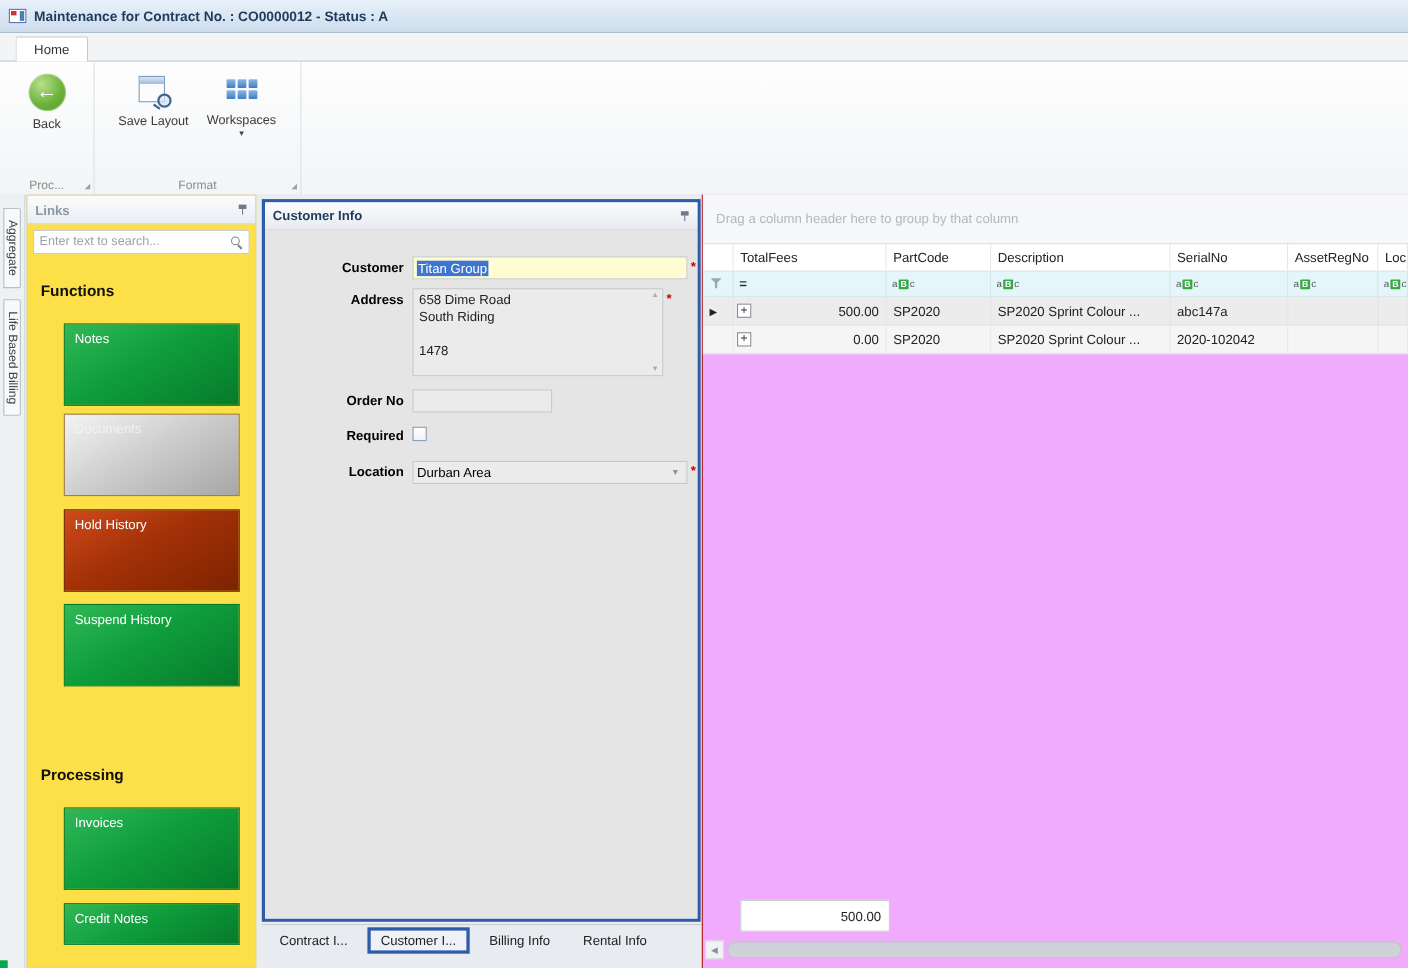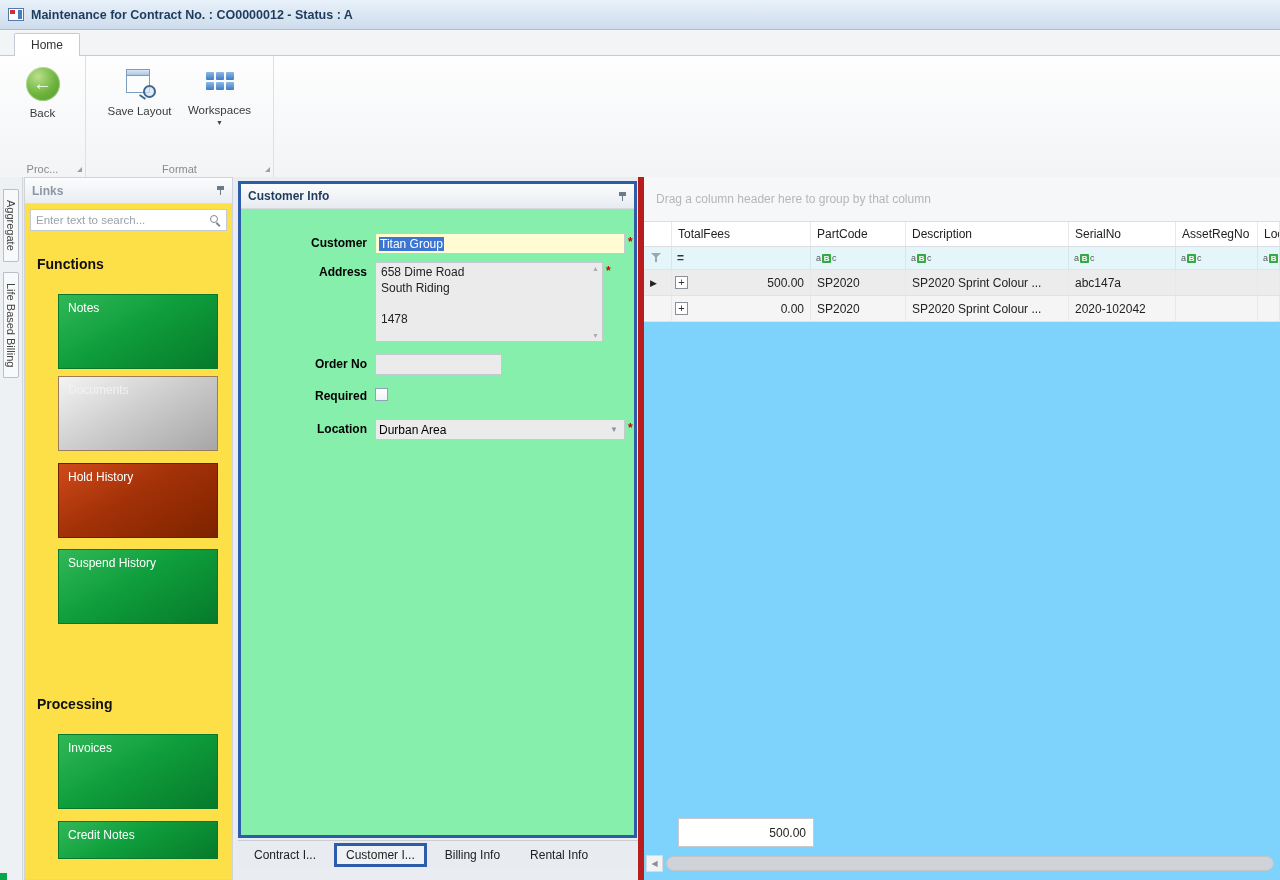--- a/index.html
+++ b/index.html
@@ -57,21 +57,21 @@
   .lp-btn{position:absolute;left:33px;width:160px;height:75px;color:#fff;font-size:12px;padding:6px 9px;}
   .lp-btn.green{background:linear-gradient(150deg,#31b857 0%,#0f9e3c 45%,#067a2b 100%);border:1px solid #067a2b;}
   .lp-btn.gray{background:linear-gradient(150deg,#f4f4f4 0%,#cfcfcf 45%,#a6a6a6 100%);border:1px solid #9b7d5e;color:#f2f2f2;}
   .lp-btn.red{background:linear-gradient(150deg,#cf4a1a 0%,#a33107 45%,#7d2300 100%);border:1px solid #6f1f00;}
 
   
   .customer-panel{position:absolute;left:238px;top:0;bottom:0;width:400px;}
   .blue-box{position:absolute;left:0;top:4px;width:399px;height:657px;border:3px solid #2d5ca8;background:#fff;display:flex;flex-direction:column;}
   .cp-header{height:25px;background:linear-gradient(#fbfcfd,#e7ebf0);border-bottom:1px solid #d5dae0;display:flex;align-items:center;justify-content:space-between;padding:0 7px;flex:0 0 auto;}
   .cp-header .t{font-weight:bold;color:#1f3b5c;}
-  .cp-form{flex:1;background:#86efac;padding-top:24px;}
+  .cp-form{flex:1;background:#e5e5e5;padding-top:24px;}
   .frow{display:flex;align-items:flex-start;margin-bottom:8px;}
   .frow.addr-row{margin-bottom:12px;}
   .frow.order-row{margin-bottom:11px;}
   .frow.req-row{margin-bottom:16px;}
   .flabel{width:126px;text-align:right;margin-right:8px;font-weight:bold;color:#000;padding-top:3px;flex:0 0 auto;}
   .req{color:#cc0000;font-weight:bold;margin-left:3px;padding-top:2px;}
   .fld{border:1px solid #c3cad2;height:21px;display:flex;align-items:center;padding:0 3px;}
   .fld.customer{width:250px;background:#fffbd2;}
   .sel{background:#3c76d2;color:#fff;padding:0 1px;}
   .fld.addr{width:228px;height:80px;background:#ebebeb;align-items:flex-start;padding:2px 16px 2px 5px;position:relative;}
@@ -80,21 +80,21 @@
   .addr-dn{position:absolute;right:3px;bottom:2px;font-size:7px;color:#a7adb4;}
   .fld.order{width:127px;background:#ebebeb;}
   .checkbox{width:13px;height:13px;border:1px solid #8ea2b8;background:linear-gradient(#fff,#eef3f8);margin-top:2px;}
   .fld.loc{width:250px;background:#ebebeb;justify-content:space-between;padding-right:6px;}
   .combo-arrow{color:#8a95a0;font-size:8px;}
   .cp-tabs{position:absolute;left:0;top:663px;width:400px;height:28px;background:#e8ecf0;border-top:1px solid #c9ced4;display:flex;align-items:center;padding-left:4px;gap:6px;}
   .cp-tab{padding:5px 12px;color:#222;white-space:nowrap;}
   .cp-tab.selected{border:3px solid #2d5ca8;background:#eef1f5;padding:2px 9px;}
 
   
-  .grid-panel{position:absolute;left:638px;top:0;right:0;bottom:0;background:#7dd3fc;border-left:6px solid #b91c1c;}
+  .grid-panel{position:absolute;left:638px;top:0;right:0;bottom:0;background:#f0abfc;border-left:1px solid #b91c1c;}
   .group-band{height:44px;background:#f6f7f8;display:flex;align-items:center;padding-left:12px;color:#b4b7ba;}
   .c0{width:28px;flex:0 0 auto;}
   .c1{width:139px;flex:0 0 auto;}
   .c2{width:95px;flex:0 0 auto;}
   .c3{width:163px;flex:0 0 auto;}
   .c4{width:107px;flex:0 0 auto;}
   .c5{width:82px;flex:0 0 auto;}
   .c6{flex:1;min-width:0;}
   .grid-header{display:flex;height:26px;border-top:1px solid #dcdfe2;border-bottom:1px solid #dcdfe2;background:#fff;}
   .grid-header .cell{border-right:1px solid #e6e8ea;display:flex;align-items:center;padding-left:6px;color:#222;overflow:hidden;white-space:nowrap;}

